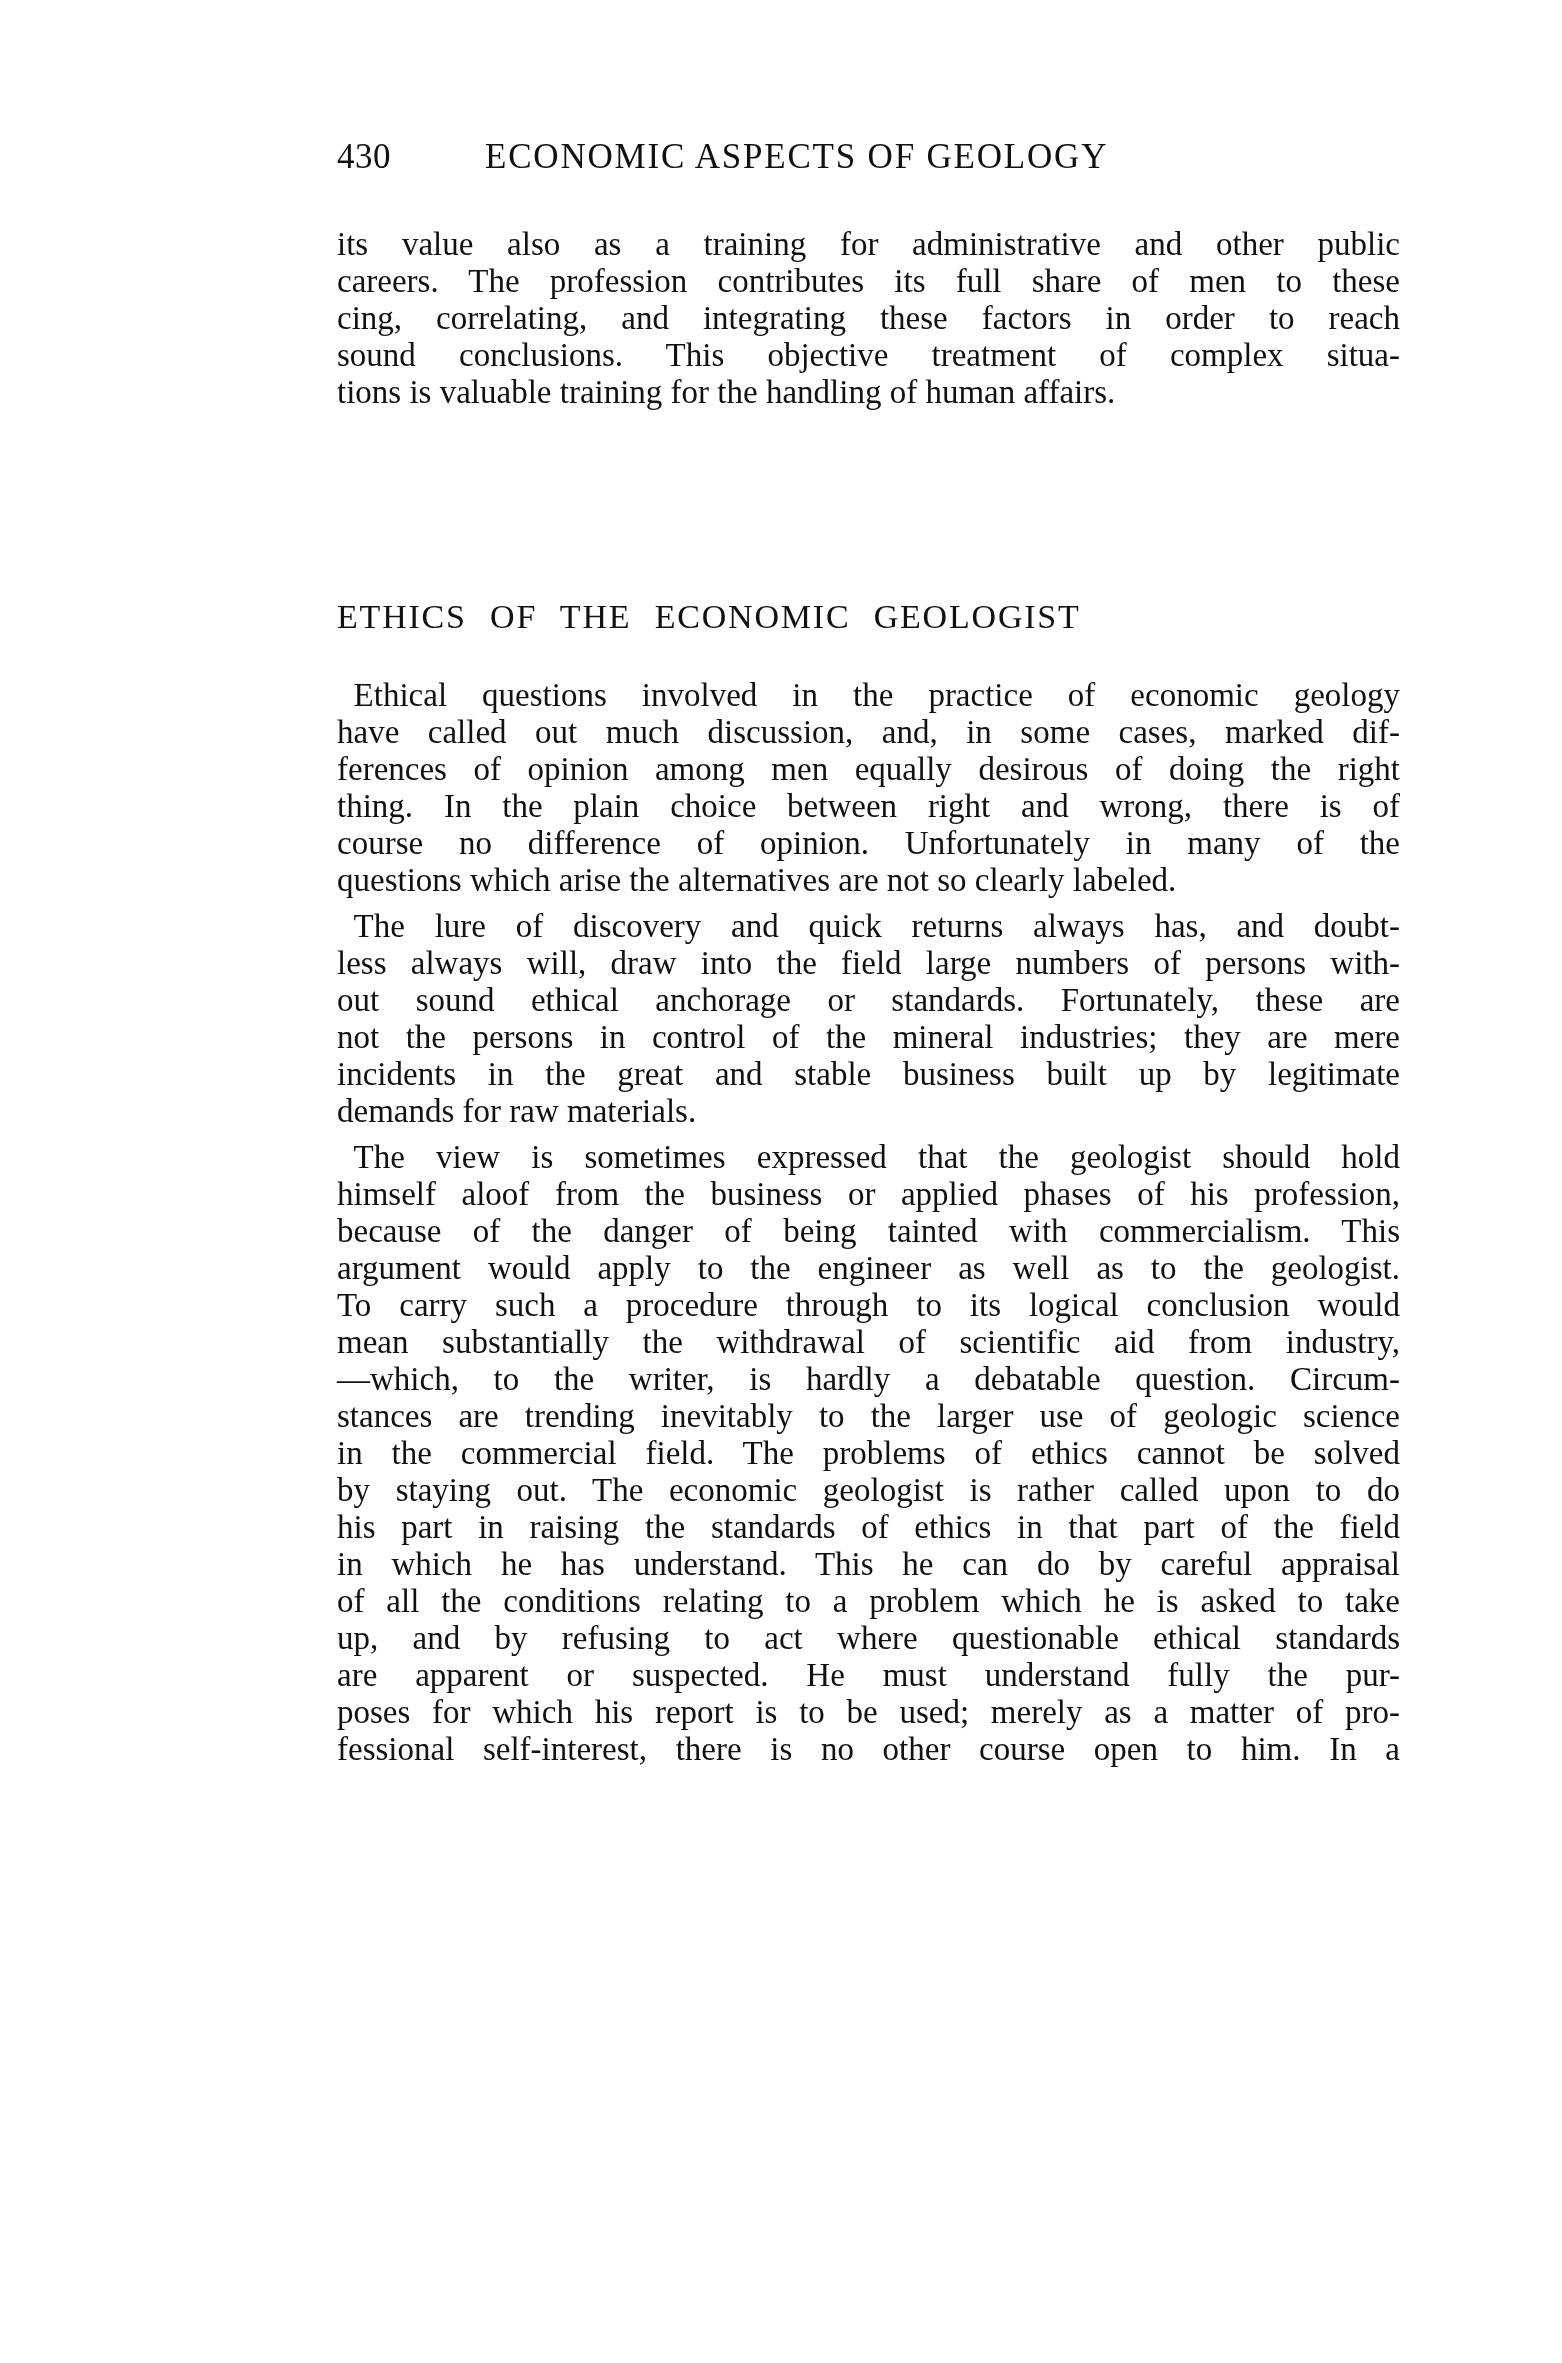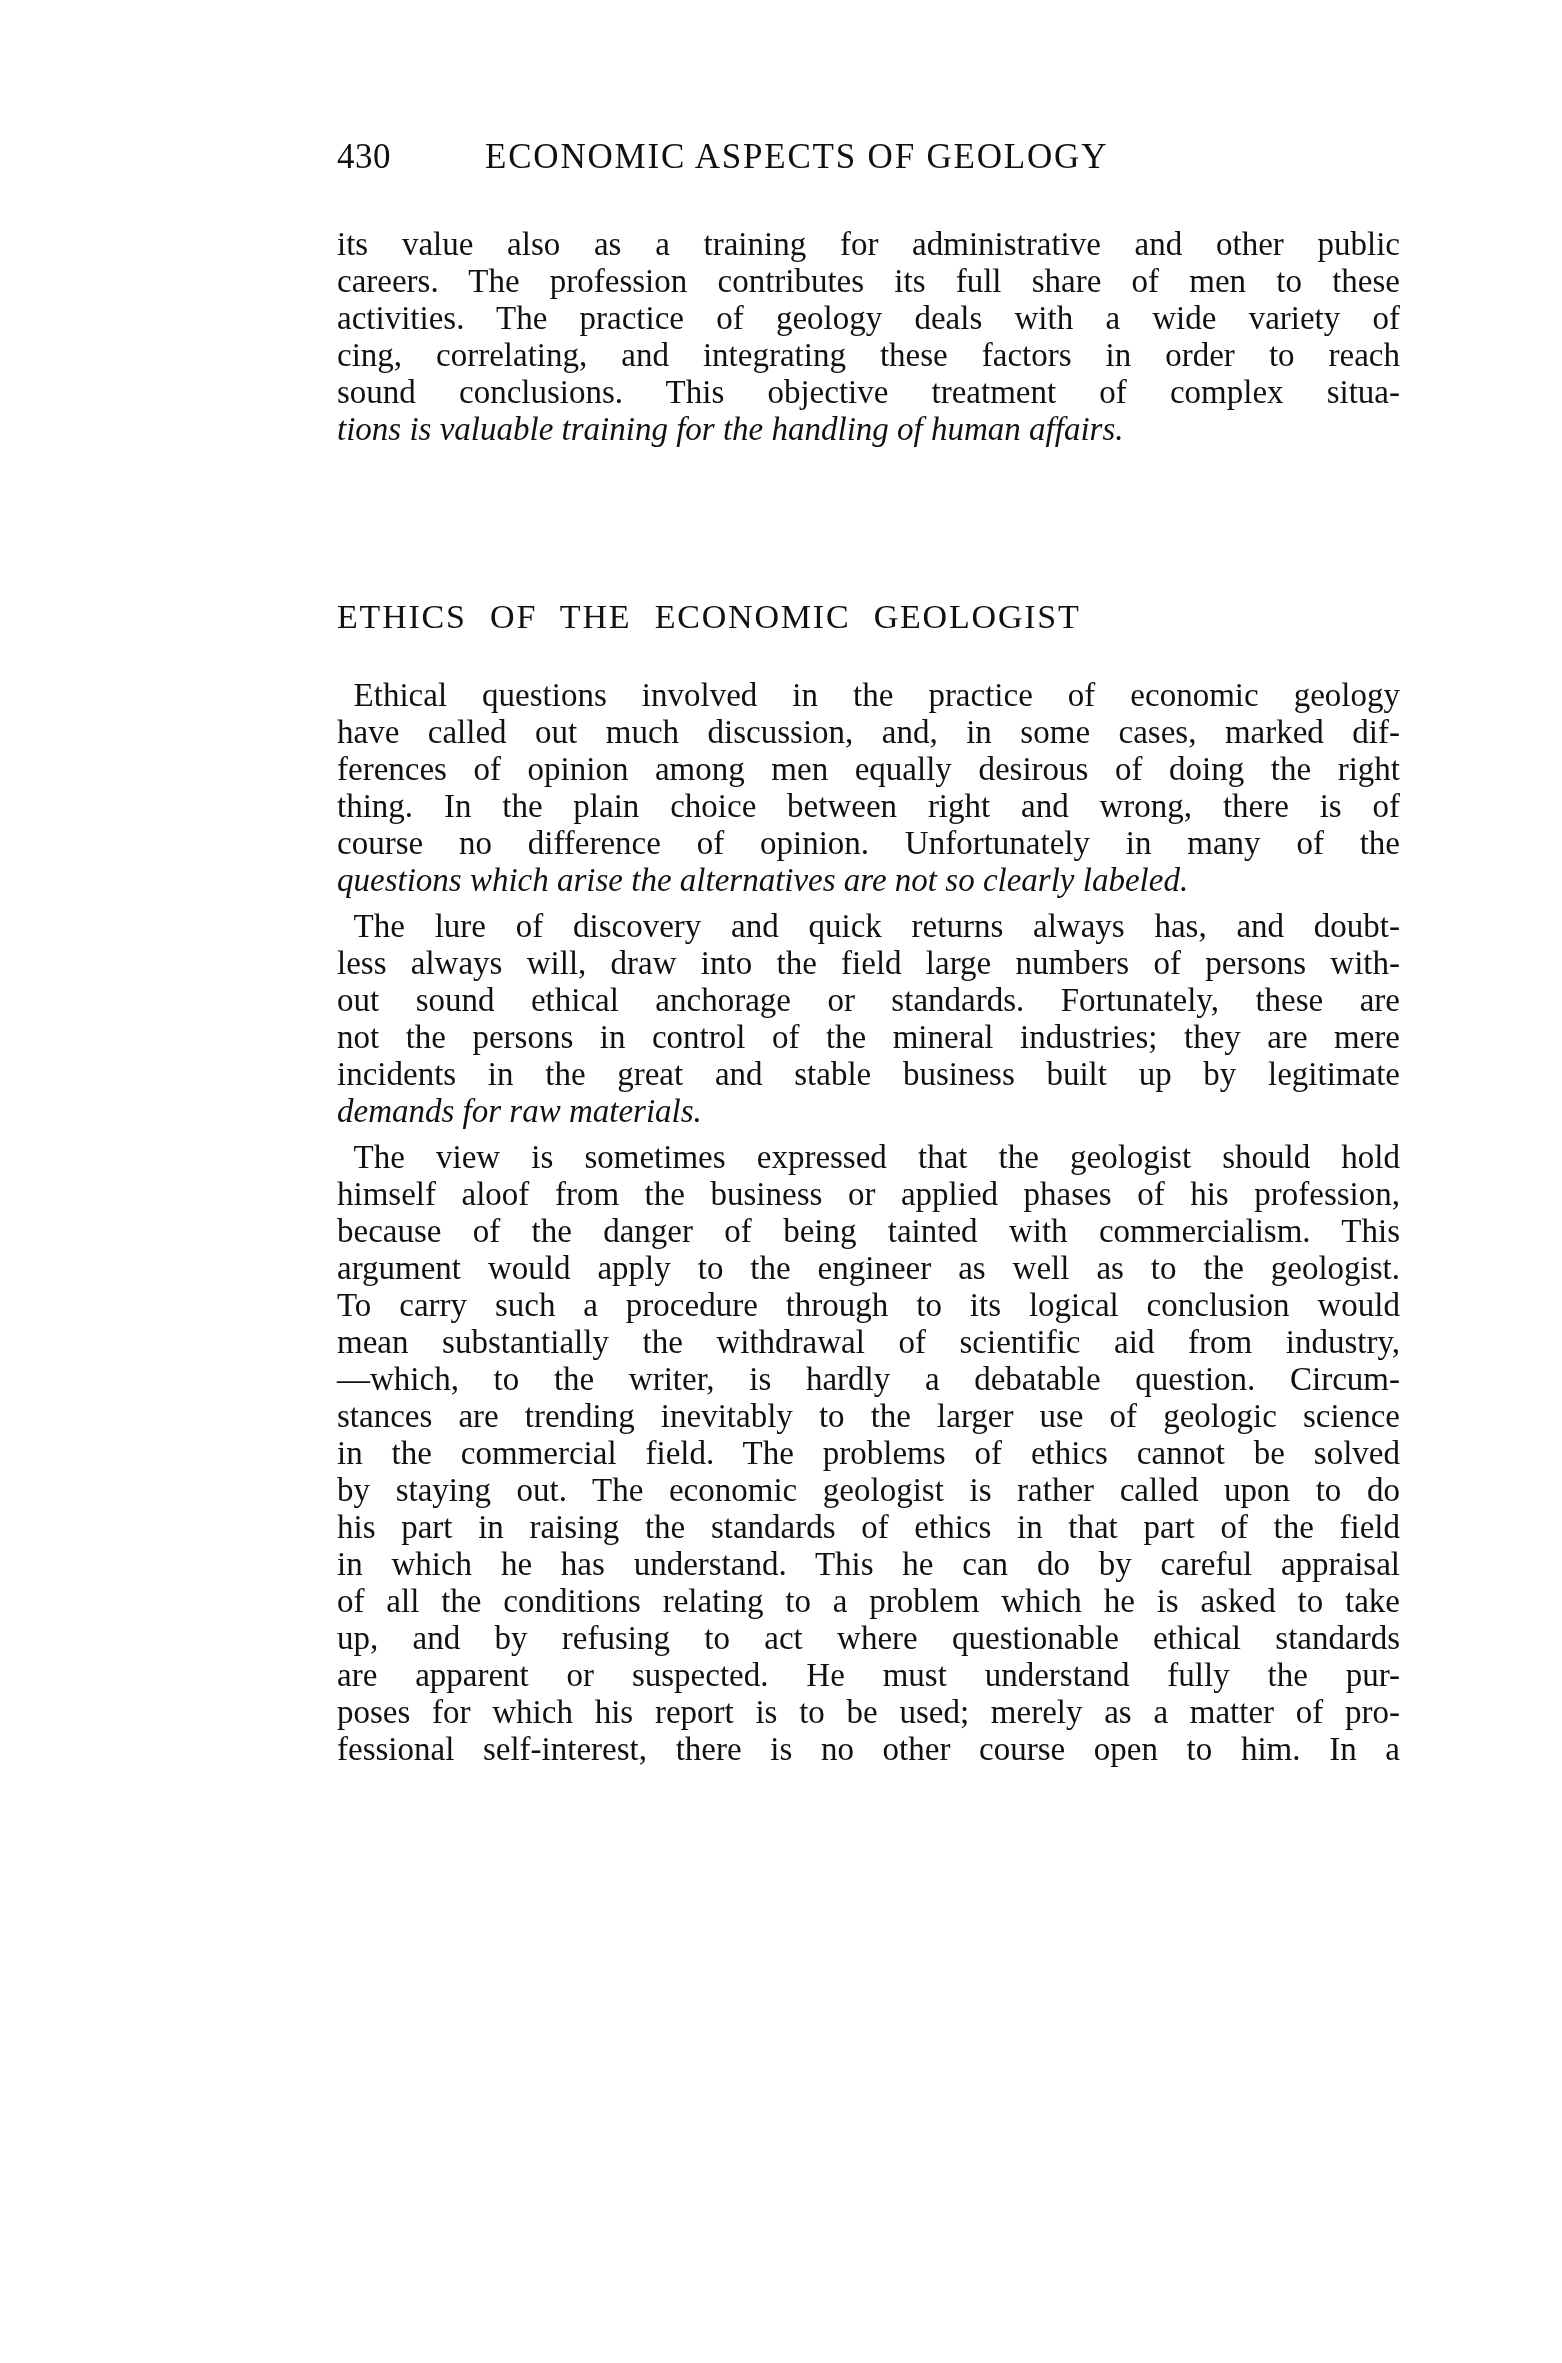--- a/index.html
+++ b/index.html
@@ -51,21 +51,20 @@
       display: block;
       font-size: 33px;
       line-height: 37px;
       height: 37px;
       white-space: nowrap;
       text-align: justify;
       text-align-last: justify;
     }
     .line.last {
       text-align-last: left;
-      font-style: italic;
     }
     .line.indent {
       padding-left: 16.6px;
     }
     .section-heading {
       position: absolute;
       top: 598px;
       left: 0;
       width: 1063px;
       text-align: left;
@@ -83,21 +82,20 @@
 <div class="page">
 
   <div class="running-head">
     <span class="page-number">430</span>
     <span class="running-title">ECONOMIC ASPECTS OF GEOLOGY</span>
   </div>
 
   <div class="body-block" style="top: 226px;">
     <span class="line">its value also as a training for administrative and other public</span>
     <span class="line">careers.  The profession contributes its full share of men to these</span>
-    <span class="line">activities.  The practice of geology deals with a wide variety of</span>
     <span class="line">cing, correlating, and integrating these factors in order to reach</span>
     <span class="line">sound conclusions.  This objective treatment of complex situa-</span>
     <span class="line last">tions is valuable training for the handling of human affairs.</span>
   </div>
 
   <div class="section-heading">ETHICS OF THE ECONOMIC GEOLOGIST</div>
 
   <div class="body-block" style="top: 677px;">
 
     <div>

